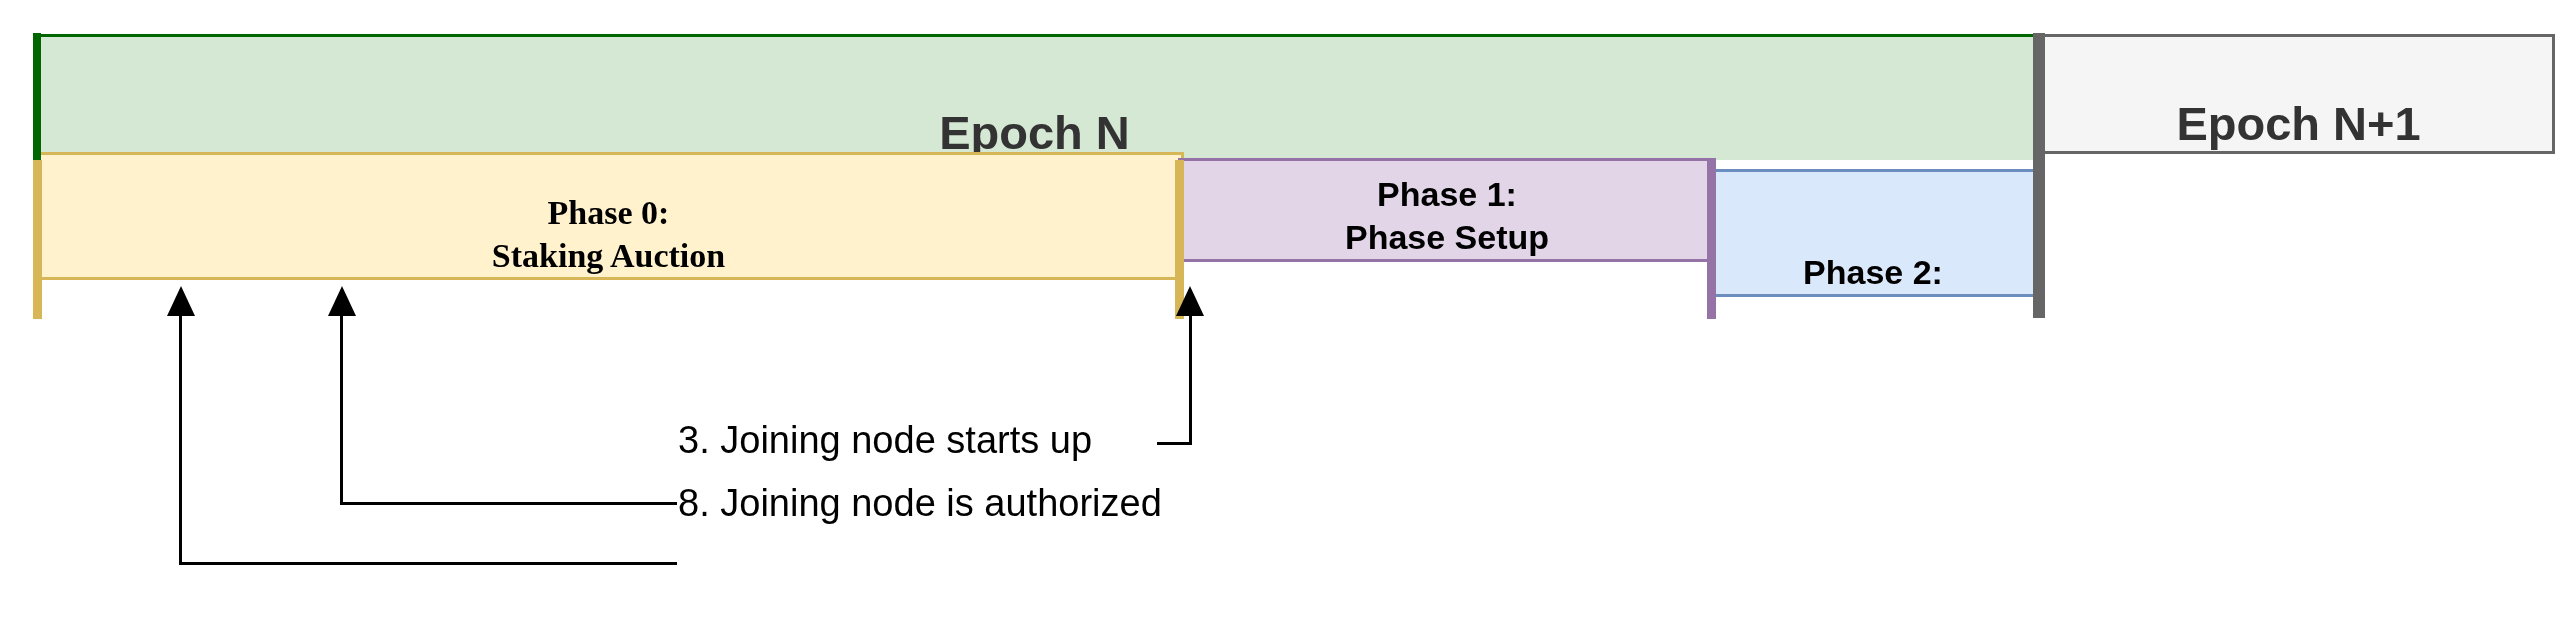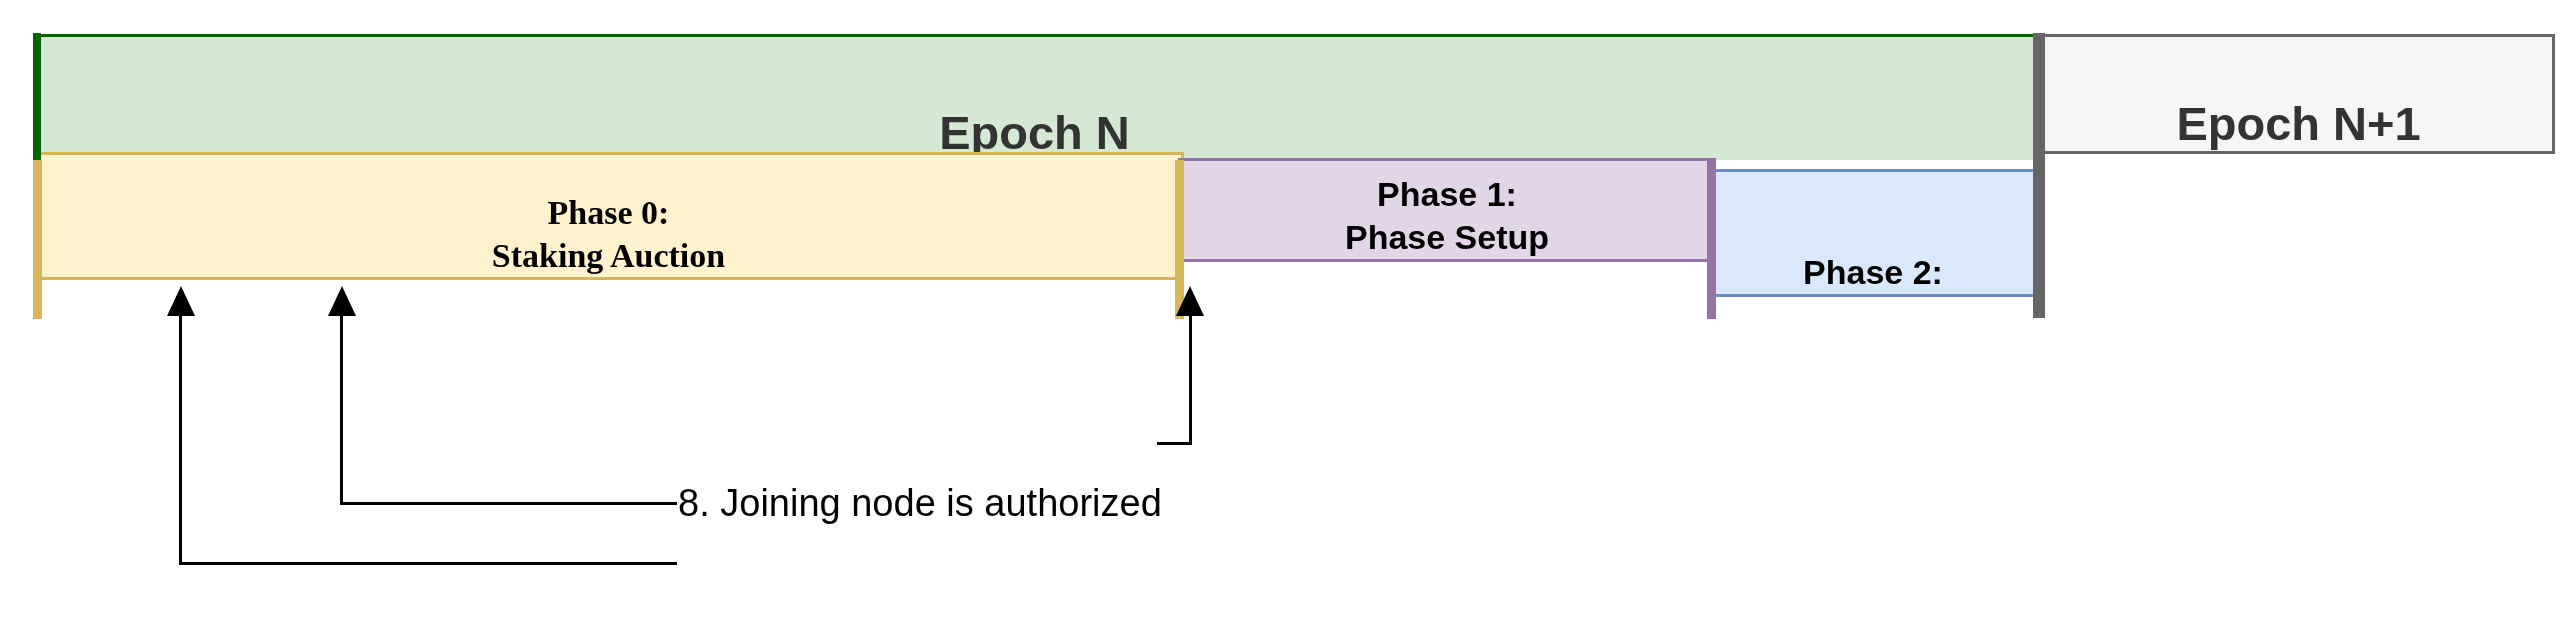--- a/index.html
+++ b/index.html
@@ -93,18 +93,21 @@
   <div class="aline a1-h"></div>
 
   <div class="ahead a2-head"></div>
   <div class="aline a2-v"></div>
   <div class="aline a2-h"></div>
 
   <div class="ahead a3-head"></div>
   <div class="aline a3-v"></div>
   <div class="aline a3-h"></div>
 
+  <div class="ann ann-3">
+    <span>3. Joining node starts up</span>
+  </div>
   <div class="ann ann-2">
     <span>8. Joining node is authorized</span>
   </div>
 
 </div>
 
 
 </body></html>

